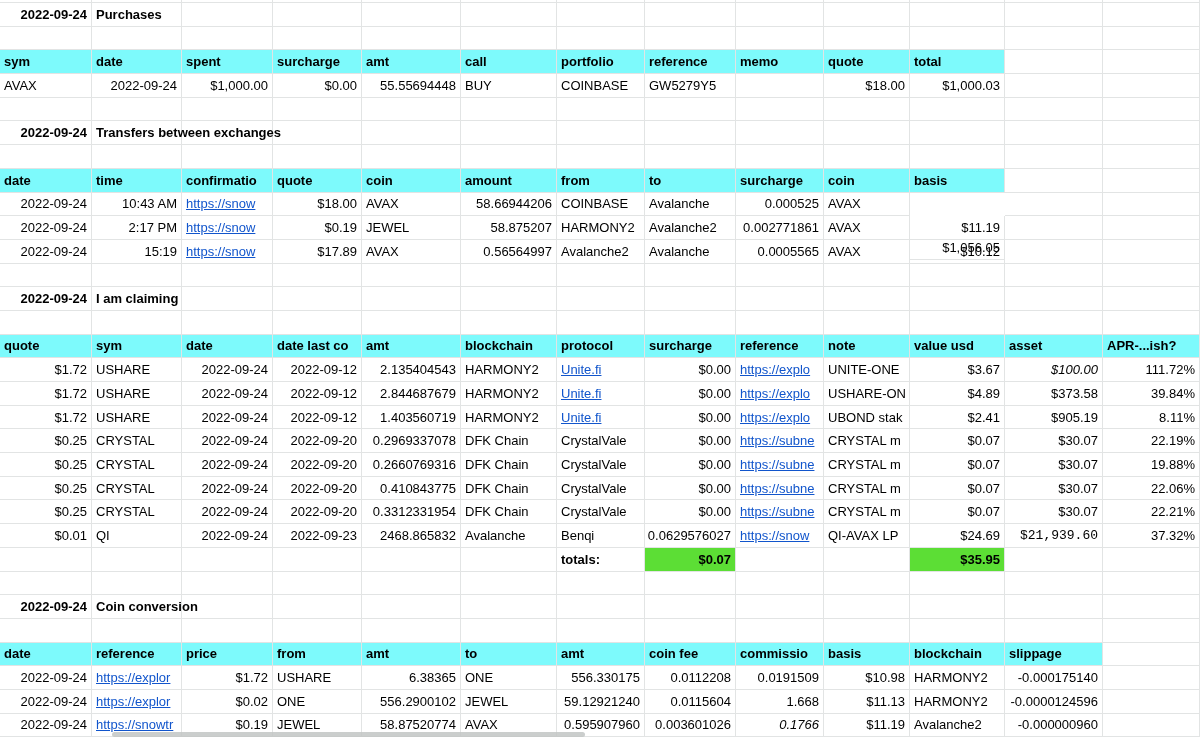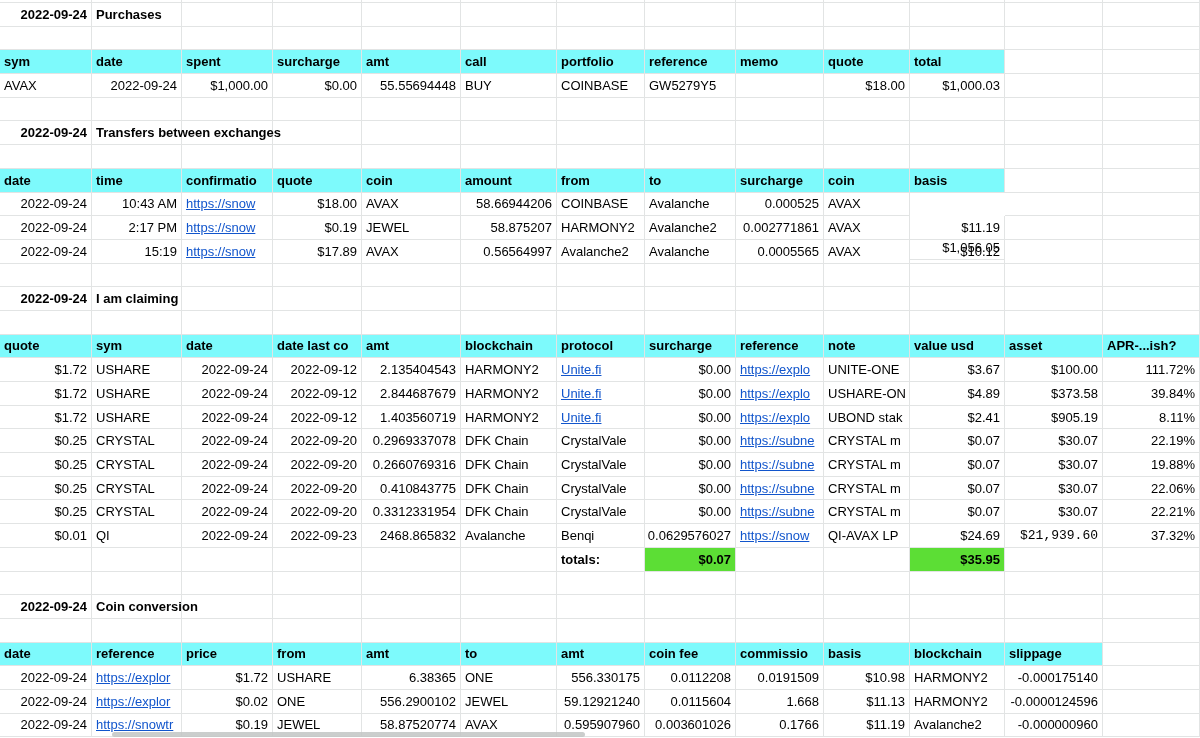--- a/index.html
+++ b/index.html
@@ -395,21 +395,21 @@
         </div>
         <div class="c" style="width: 88px;">
           <span class="lnk">https://explo</span>
         </div>
         <div class="c" style="width: 86px;">
           <span>UNITE-ONE</span>
         </div>
         <div class="c ar" style="width: 95px;">
           <span>$3.67</span>
         </div>
-        <div class="c ar" style="width: 98px;">
+        <div class="c ar" style="width: 98px; font-style: italic;">
           <span>$100.00</span>
         </div>
         <div class="c ar" style="width: 97px;">
           <span>111.72%</span>
         </div>
       </div>
       <div class="r" style="height: 23.7px;">
         <div class="c ar" style="width: 92px;">
           <span>$1.72</span>
         </div>
@@ -873,21 +873,21 @@
         </div>
         <div class="c" style="width: 96px;">
           <span>AVAX</span>
         </div>
         <div class="c ar" style="width: 88px;">
           <span>0.595907960</span>
         </div>
         <div class="c ar" style="width: 91px;">
           <span>0.003601026</span>
         </div>
-        <div class="c ar" style="width: 88px;">
+        <div class="c ar" style="width: 88px; font-style: italic;">
           <span>0.1766</span>
         </div>
         <div class="c ar" style="width: 86px;">
           <span>$11.19</span>
         </div>
         <div class="c" style="width: 95px;">
           <span>Avalanche2</span>
         </div>
         <div class="c ar" style="width: 98px;">
           <span>-0.000000960</span>

